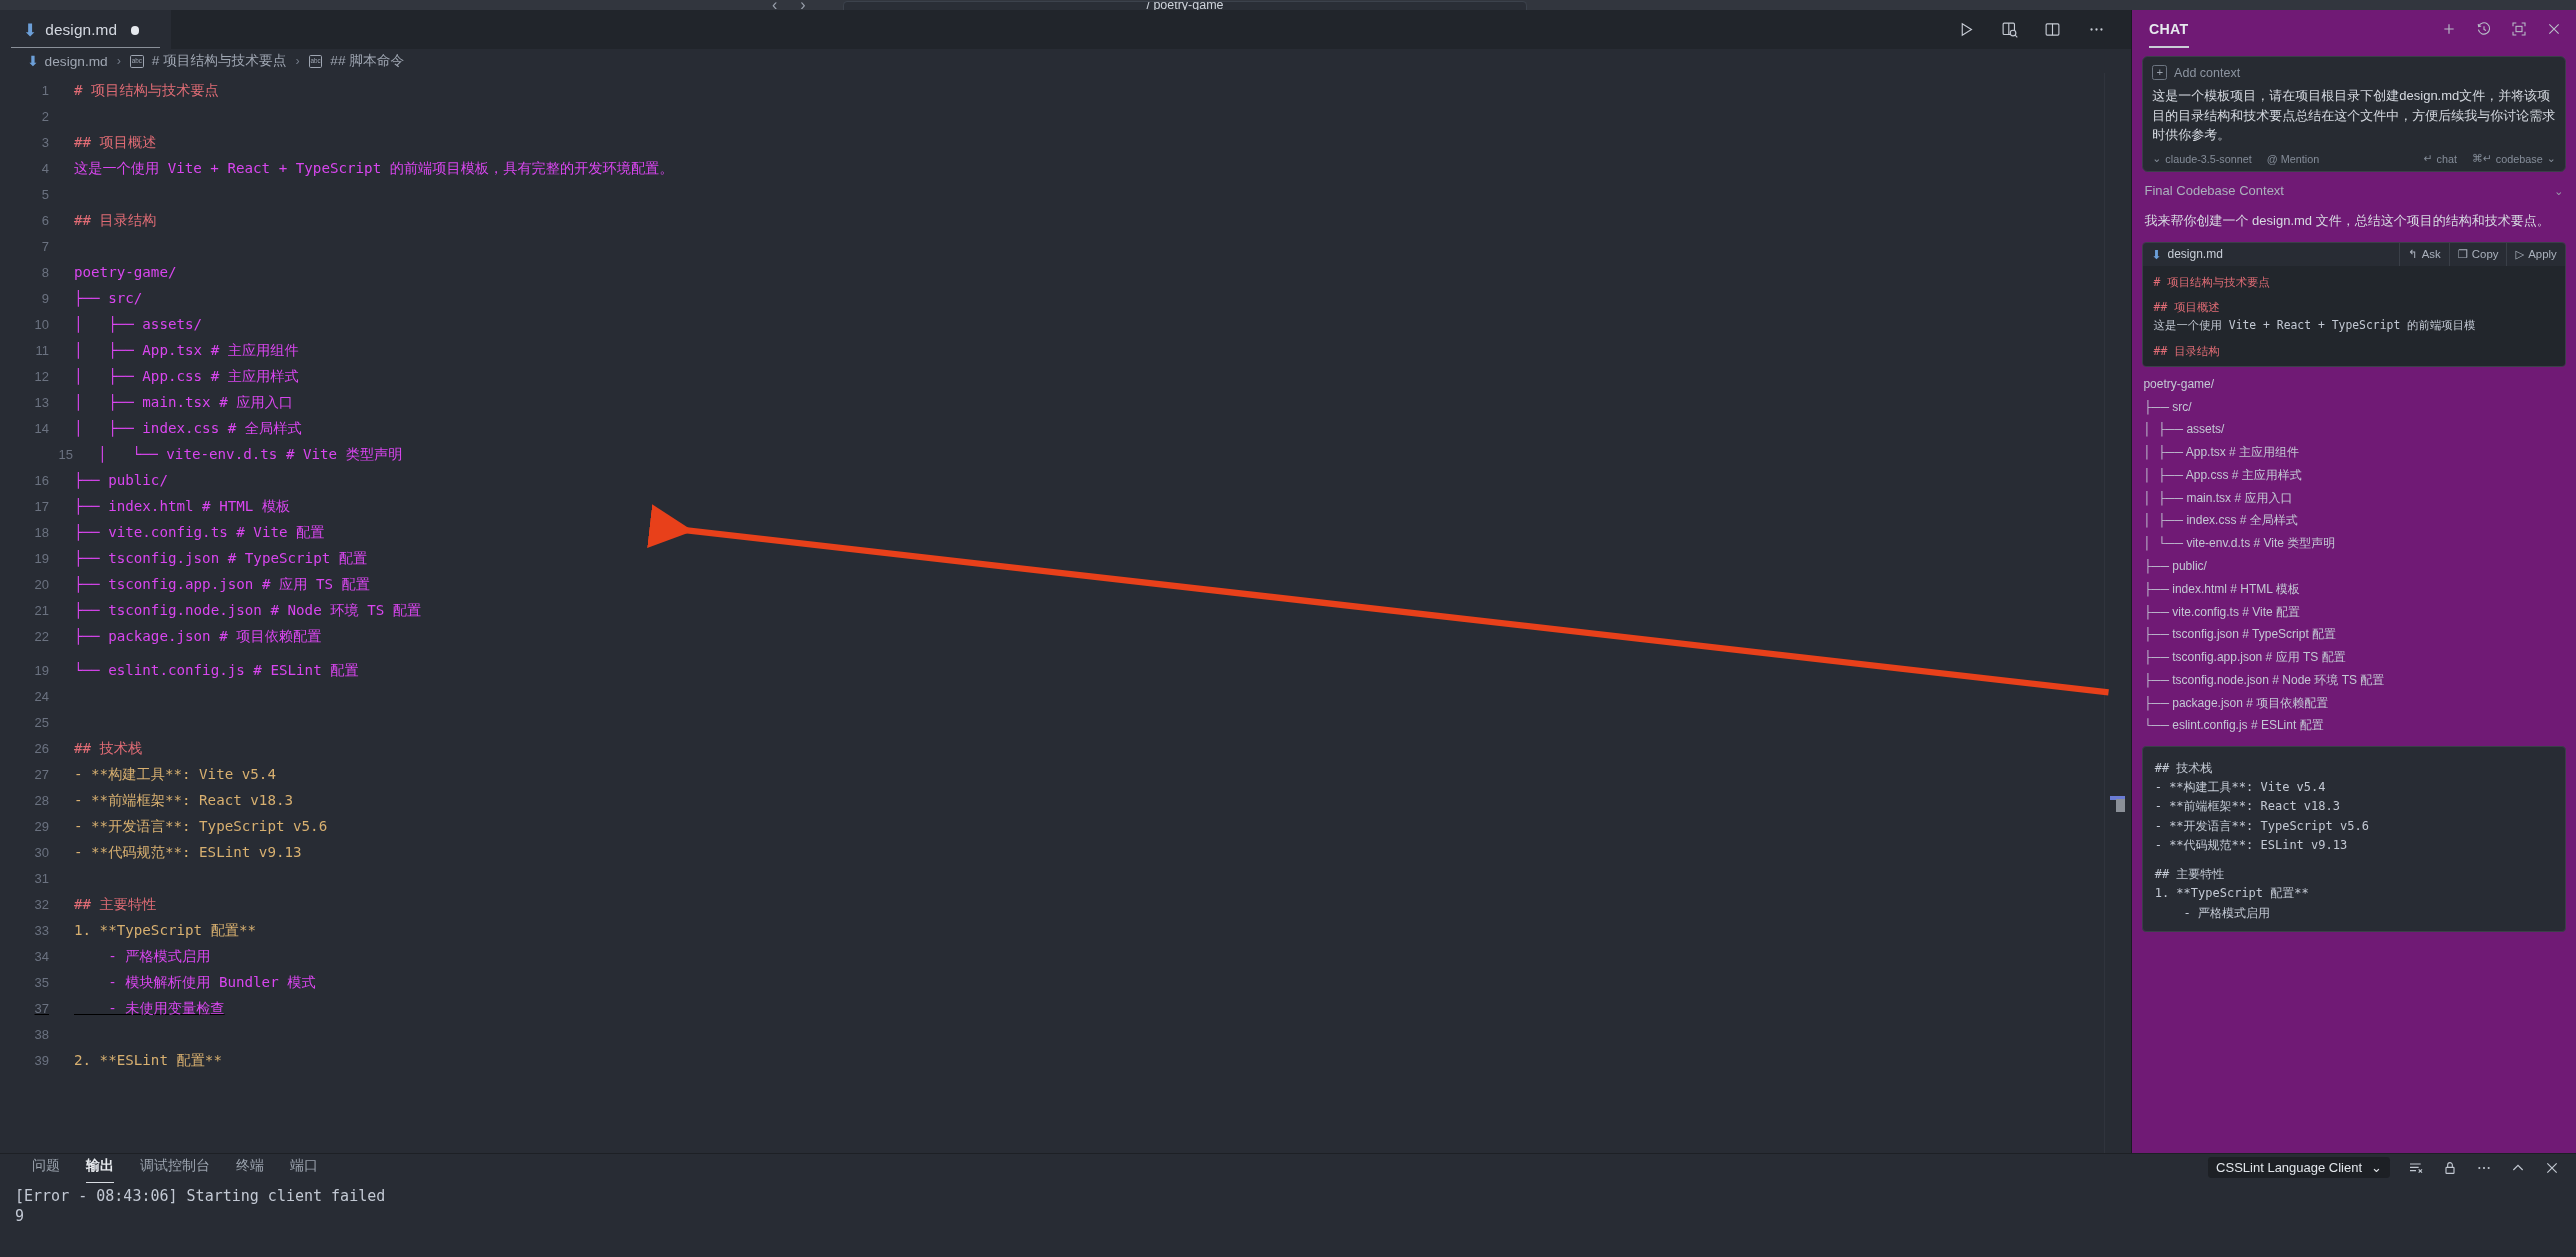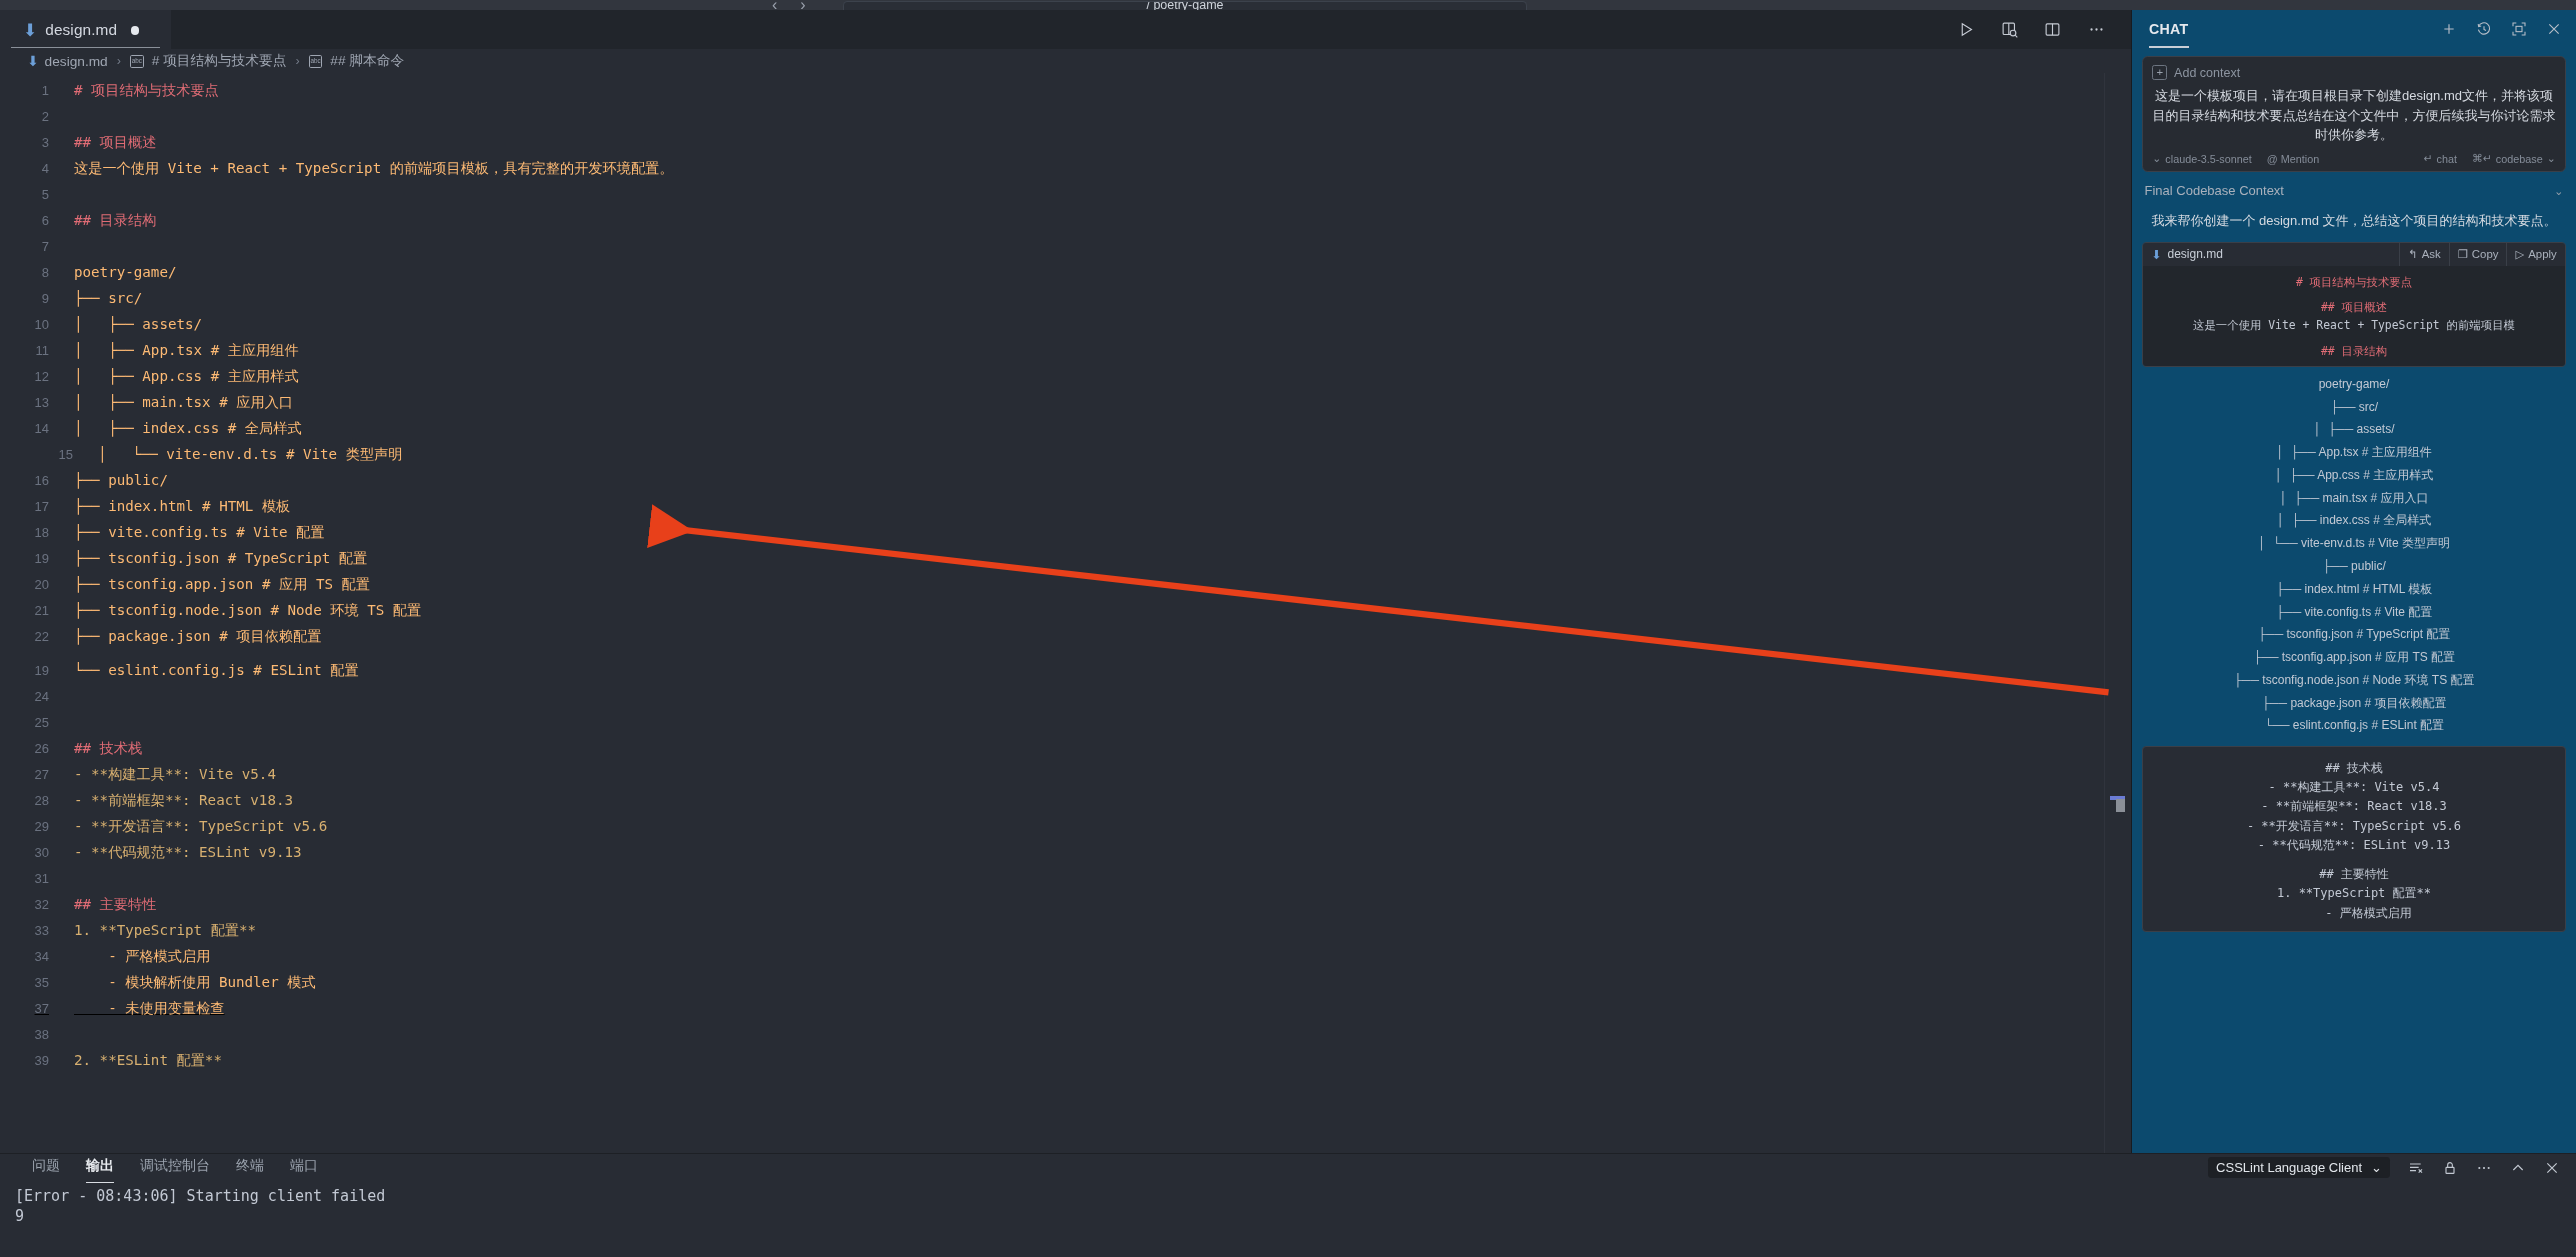--- a/index.html
+++ b/index.html
@@ -59,33 +59,33 @@
   .bc-sym {
     display: inline-flex; align-items: center; justify-content: center;
     width: 13.7px; height: 12.5px; border: 0.9px solid #9fa6b2; border-radius: 1.7px;
     font-size: 6.3px; color: #9fa6b2; margin-right: 2.3px; line-height: 1;
   }
 
   .editorbody { flex: 1 1 auto; position: relative; overflow: hidden; background: #282c34; display: flex; }
   .codewrap { flex: 1 1 auto; position: relative; padding-top: 4.6px; }
   .cline { display: flex; height: 9.5px; align-items: center; font-family: "DejaVu Sans Mono", monospace; font-size: 14.2px; white-space: pre; }
   .ln { width: 49px; text-align: right; color: #6b7280; font-size: 13px; flex: 0 0 49px; padding-right: 0; font-family: "Liberation Sans", sans-serif;}
-  .ctext { padding-left: 25px; color: #fdba74; }
+  .ctext { padding-left: 25px; color: #d946ef; }
   .md-h { color: #e06c75; }
   .md-em { color: #d8b070; }
 
   .editor-rail { width: 27px; flex: 0 0 27px; background: #282c34; position: relative; border-left: 0.6px solid #30343d;}
   .ovr-mark { position: absolute; right: 5.7px; width: 15px; }
   .ovr-blue { height: 3.4px; background: #6b7cd4; }
   .ovr-grey { height: 12.5px; width: 9px; background: #8b9098; margin: 0 auto; }
 
   
   .chatpanel {
-    width: 445px; flex: 0 0 445px; background: #0c4a6e;
-    display: flex; flex-direction: column; border-left: 0.6px solid #181b20; text-align: center;
+    width: 445px; flex: 0 0 445px; background: #701a75;
+    display: flex; flex-direction: column; border-left: 0.6px solid #181b20;
   }
   .chat-head { height: 38px; display: flex; align-items: center; padding: 0 13.7px 0 17px; position: relative; }
   .chat-title { color: #e6e9ee; font-size: 14.2px; font-weight: bold; letter-spacing: 0.3px; position: relative; }
   .chat-title::after { content:""; position:absolute; left:0; right:0; bottom:-10.3px; height:1.7px; background:#c9ced6; }
   .chat-head-actions { margin-left: auto; display: flex; align-items: center; gap: 18px; color: #b9bfc9; }
   .cha { width: 17px; height: 17px; display: flex; align-items: center; justify-content: center; }
 
   .composer {
     margin: 8px 10.3px 0 10.3px; background: #272b32; border: 0.6px solid #3a3f48;
     border-radius: 5.7px; padding: 8px 9px 5.7px 9px;

